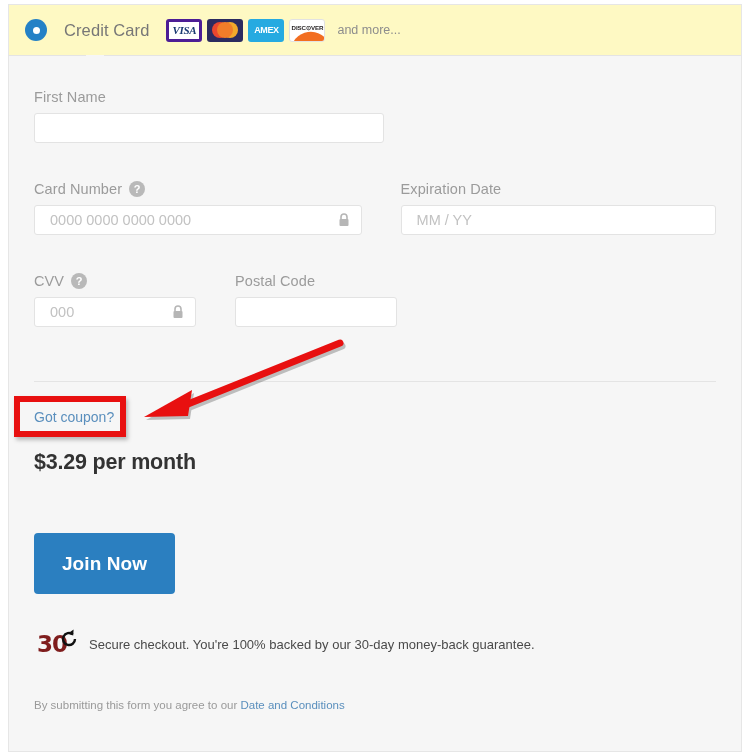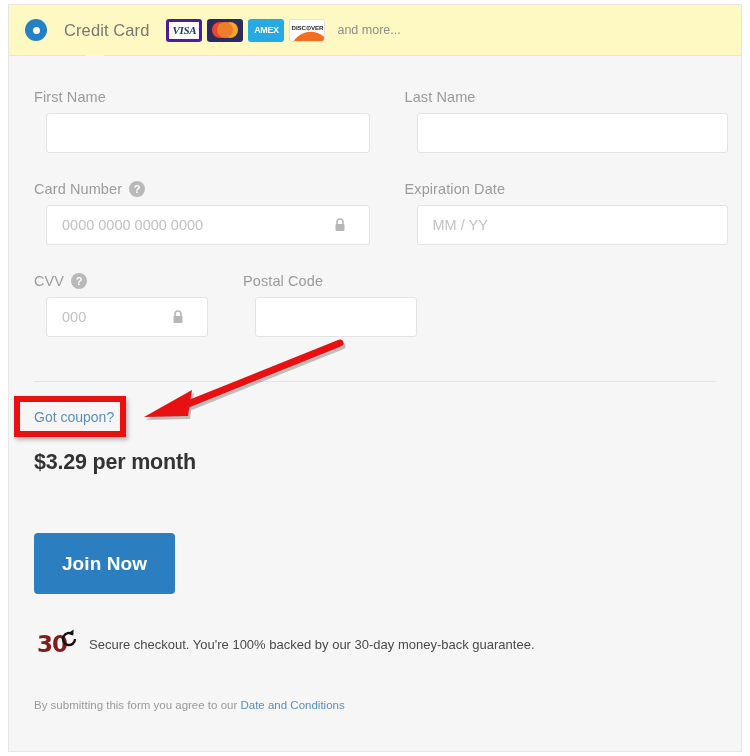--- a/index.html
+++ b/index.html
@@ -177,21 +177,21 @@
     background: #f6f6f6;
     border: 1px solid #e6e6e6;
     border-top: none;
     box-sizing: border-box;
   }
   .field-row {
     position: absolute;
     left: 25px;
     right: 25px;
     display: flex;
-    gap: 16px;
+    gap: 8px;
   }
   .field {
     box-sizing: border-box;
   }
   .field-label {
     font-size: 14.5px;
     color: #9b9b9b;
     margin-bottom: 8px;
     display: flex;
     align-items: center;
@@ -209,31 +209,30 @@
     font-size: 11px;
     font-weight: bold;
     margin-left: 7px;
     line-height: 1;
   }
   .input-wrap {
     position: relative;
   }
   .text-input {
     width: 100%;
-    height: 40px;
+    height: 30px;
     box-sizing: border-box;
     background: #ffffff;
     border: 1px solid #e3e3e3;
     border-radius: 3px;
     padding: 0 34px 0 15px;
     font-size: 14.5px;
     color: #555555;
     outline: none;
     font-family: "Liberation Sans", sans-serif;
-    margin-left: 12px;
   }
   .text-input::placeholder { color: #c2c2c2; }
   .lock-icon {
     position: absolute;
     right: 12px;
     top: 50%;
     transform: translateY(-50%);
     width: 12px;
     height: 14px;
   }
@@ -411,26 +410,20 @@
 
     <div class="and-more">and more...</div>
   </div>
   <div class="tab-notch"></div>
 
   <div class="form-body">
 
     <div class="field-row" id="row-names">
       <div class="field col-left">
         <div class="field-label">First Name</div>
-        <div class="input-wrap">
-          <input class="text-input" type="text" placeholder="" style="">
-        </div>
-      </div>
-      <div class="field col-right">
-        <div class="field-label">Last Name</div>
         <div class="input-wrap">
           <input class="text-input" type="text" placeholder="" style="">
         </div>
       </div>
     </div>
 
     <div class="field-row" id="row-card">
       <div class="field col-left">
         <div class="field-label">
           <span>Card Number</span>

